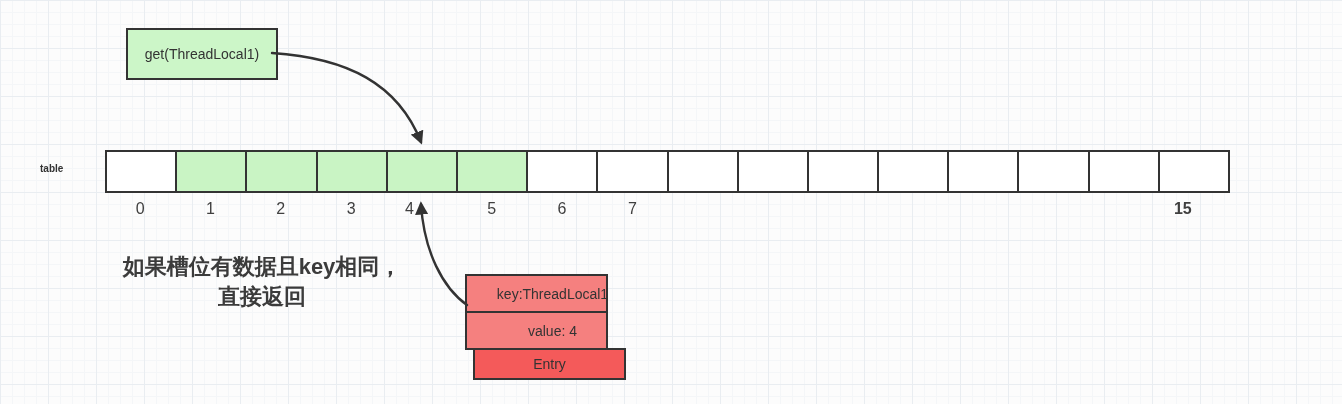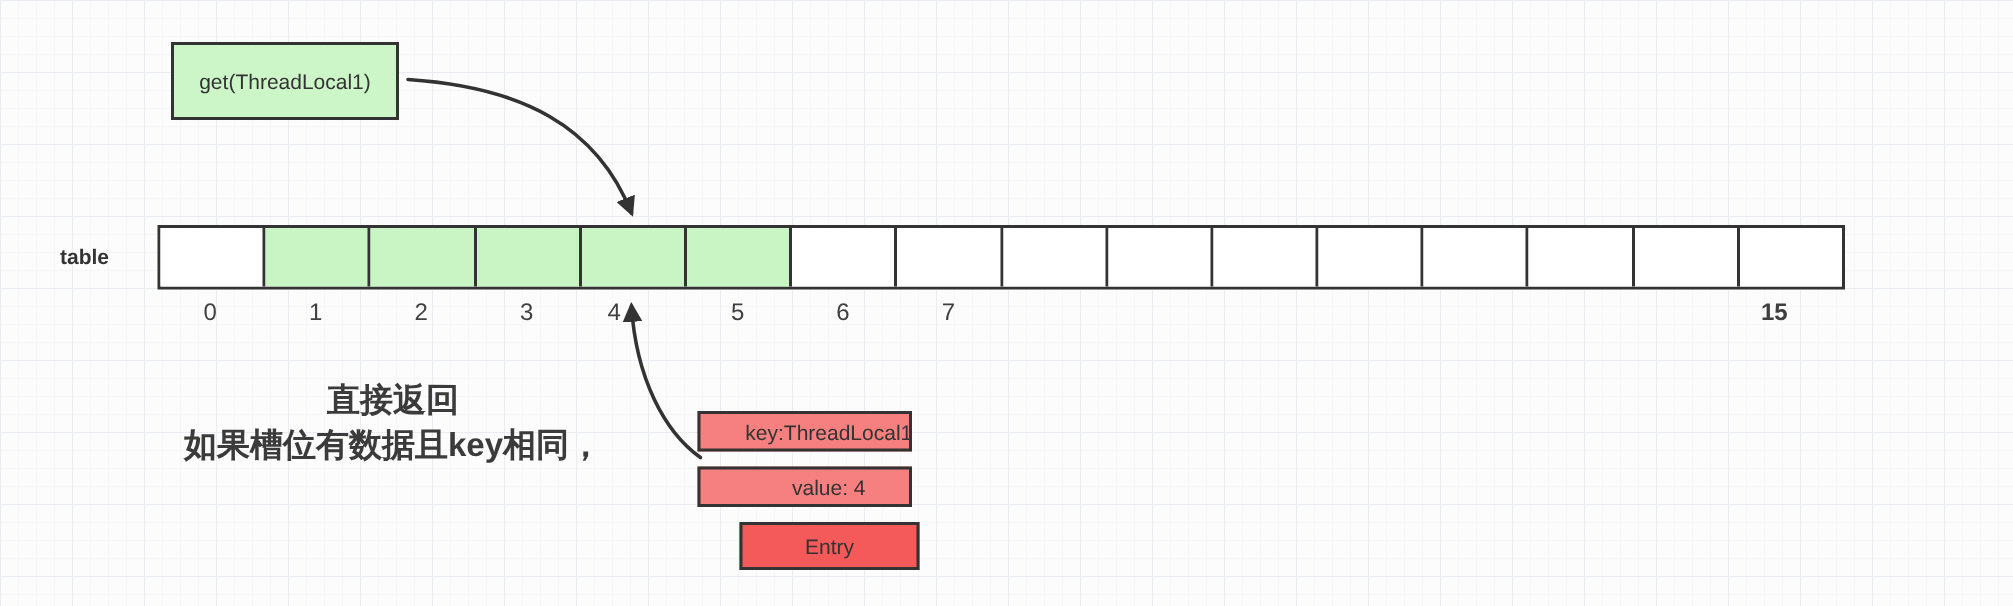--- a/index.html
+++ b/index.html
@@ -32,28 +32,28 @@
     position: absolute;
     box-sizing: border-box;
     border: 2px solid var(--stroke);
     color: var(--text);
     display: flex;
     align-items: center;
     justify-content: center;
     font-size: 14px;
   }
   #get-box {
-    left: 114px; top: 28px; width: 152px; height: 52px;
+    left: 126px; top: 28px; width: 152px; height: 52px;
     background: var(--box-green-fill);
   }
   #table-label {
     position: absolute;
     left: 40px; top: 163px;
     font-weight: bold;
-    font-size: 14px;
+    font-size: 10px;
     color: var(--text);
   }
   #hash-table {
     position: absolute;
     left: 105px; top: 150px;
     width: 1125px; height: 43px;
     box-sizing: border-box;
     border: 2px solid var(--stroke);
     display: flex;
     background: #ffffff;
@@ -75,30 +75,29 @@
   #note {
     position: absolute;
     left: 112px; top: 252px; width: 300px;
     text-align: center;
     font-size: 22px;
     line-height: 30px;
     font-weight: bold;
     color: #3b3b3b;
   }
   #entry-key, #entry-value {
-    left: 465px; width: 143px; height: 27px;
+    left: 465px; width: 143px; height: 39px;
     background: var(--salmon-fill);
     padding-left: 32px;
   }
   #entry-key   { top: 274px; }
   #entry-value { top: 311px; align-items: center; }
   #entry-footer {
-    left: 473px; top: 348px; width: 120px; height: 32px;
+    left: 473px; top: 348px; width: 153px; height: 32px;
     background: var(--red-fill);
-    margin-left: 20px;
   }
   #arrow-layer {
     position: absolute;
     left: 0; top: 0;
     pointer-events: none;
   }
   .arrow {
     fill: none;
     stroke: var(--stroke);
     stroke-width: 2.4;
@@ -141,22 +140,22 @@
       <span class="idx" style="left: 280.781px;">2</span>
       <span class="idx" style="left: 351.094px;">3</span>
       <span class="idx" style="left: 409.406px;">4</span>
       <span class="idx" style="left: 491.719px;">5</span>
       <span class="idx" style="left: 562.031px;">6</span>
       <span class="idx" style="left: 632.344px;">7</span>
       <span class="idx" style="left: 1182.84px; font-weight: bold;">15</span>
     </div>
 
   <div id="note">
+    <div>如果槽位有数据且key相同，</div>
     <div>直接返回</div>
-    <div>如果槽位有数据且key相同，</div>
   </div>
 
   <div id="entry-key" class="shape">
     <span>key:ThreadLocal1</span>
   </div>
   <div id="entry-value" class="shape">
     <span>value: 4</span>
   </div>
   <div id="entry-footer" class="shape">
     <span>Entry</span>

